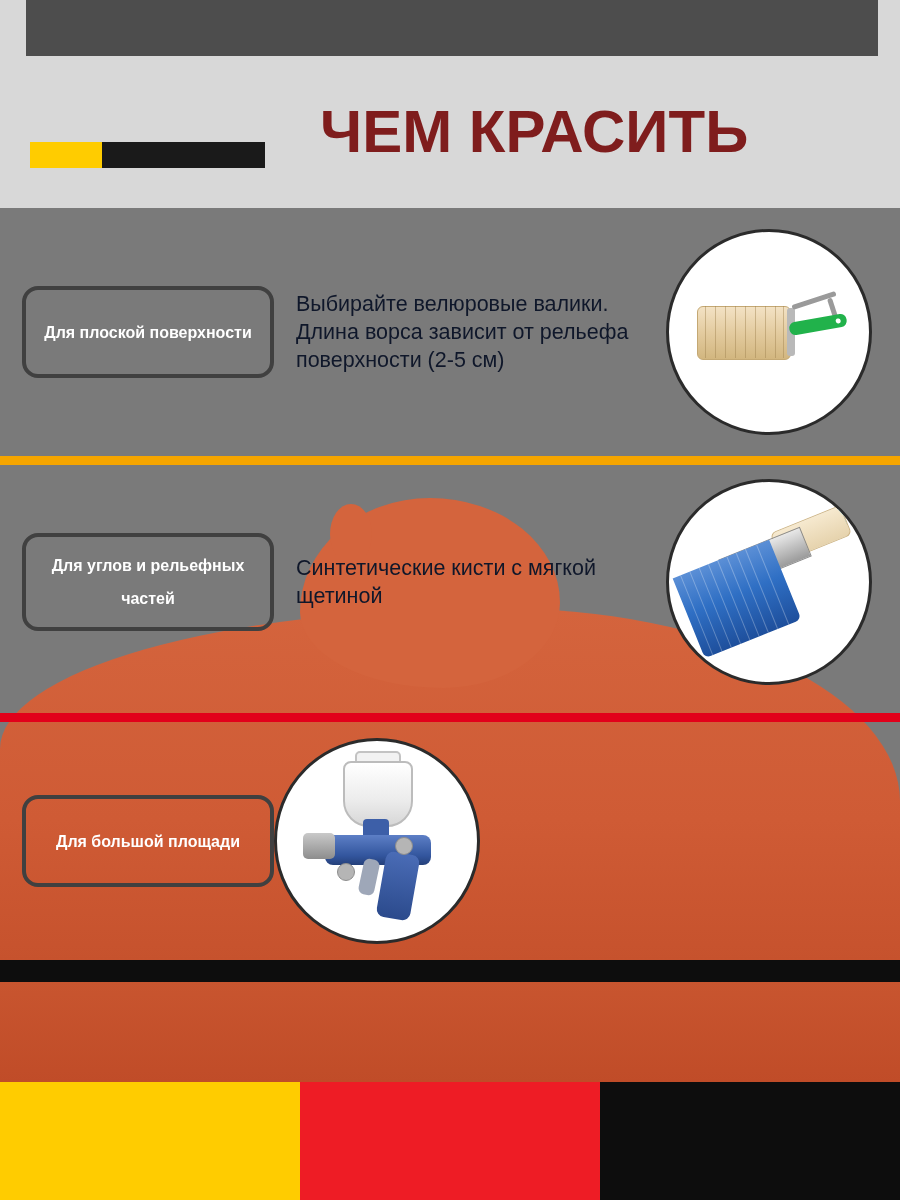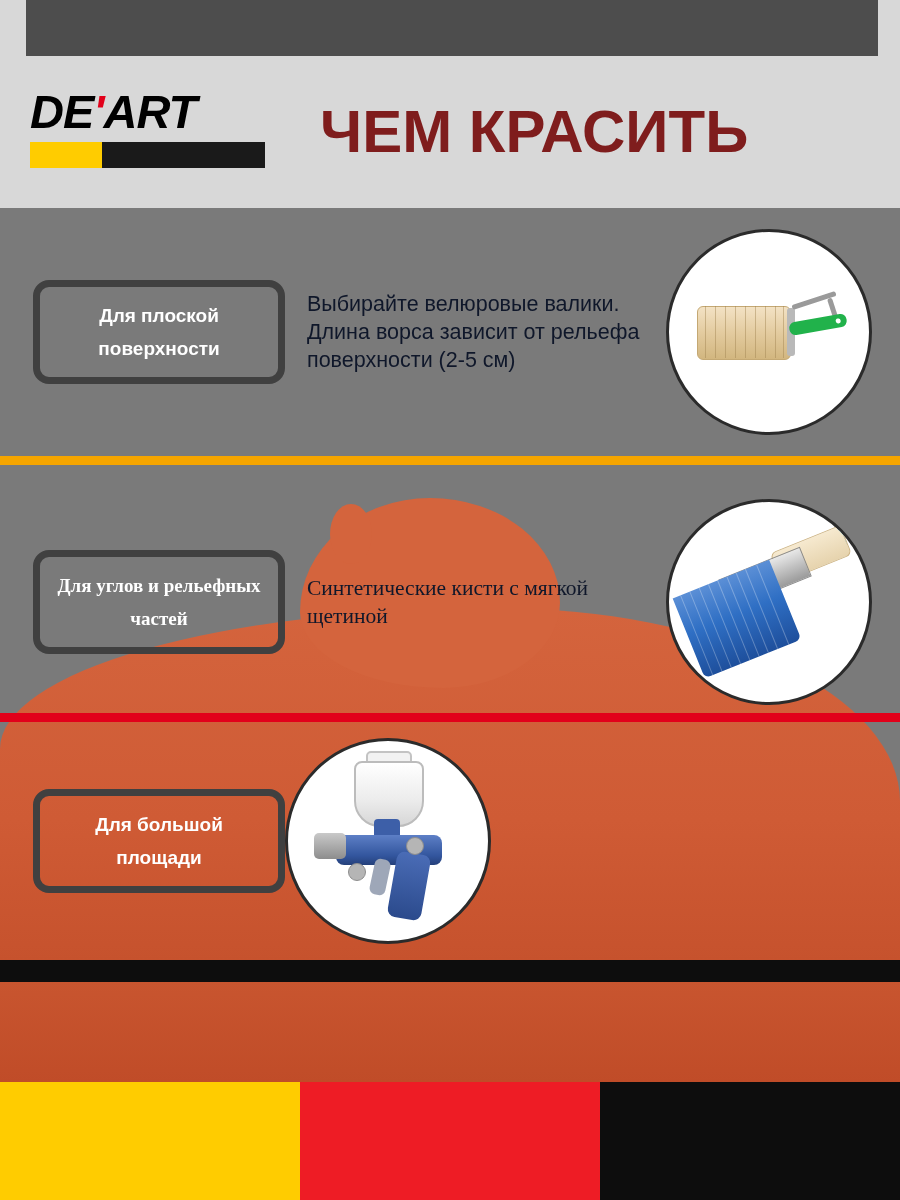--- a/index.html
+++ b/index.html
@@ -151,37 +151,37 @@
 
   
   .row {
     position: absolute;
     left: 0;
     width: 900px;
     display: flex;
     align-items: center;
   }
   .row-1 { top: 0;   height: 248px; }
-  .row-2 { top: 270px; height: 248px; font-family: Liberation Serif, serif; }
+  .row-2 { top: 250px; height: 248px; }
   .row-3 { top: 514px; height: 238px; }
 
   .pill {
     flex: 0 0 auto;
-    margin-left: 33px;
+    margin-left: 22px;
     width: 252px;
     min-height: 92px;
-    border: 7px solid #404040;
+    border: 4px solid #404040;
     border-radius: 16px;
     box-sizing: border-box;
     display: flex;
     align-items: center;
     justify-content: center;
     text-align: center;
     color: #ffffff;
-    font-size: 19px;
+    font-size: 16px;
     font-weight: bold;
     line-height: 33px;
     padding: 12px 10px;
     background: transparent;
   }
   .row-text {
     flex: 1 1 auto;
     margin-left: 22px;
     margin-right: 10px;
     color: #0f172a;
@@ -394,21 +394,20 @@
 
 <div class="page">
 
   <div class="top-strip">
     <div class="top-strip-left"></div>
     <div class="top-strip-right"></div>
   </div>
 
   <div class="header">
     <div class="logo">
-      <div class="logo-word"><span>DE</span><span class="red">'</span><span>ART</span></div>
       <div class="logo-flag">
         <div class="fb flag-seg-red1"></div>
         <div class="fb flag-seg-yellow"></div>
         <div class="fb flag-seg-red2"></div>
         <div class="fb flag-seg-black2"></div>
       </div>
     </div>
     <div class="header-title">ЧЕМ КРАСИТЬ</div>
   </div>
 

